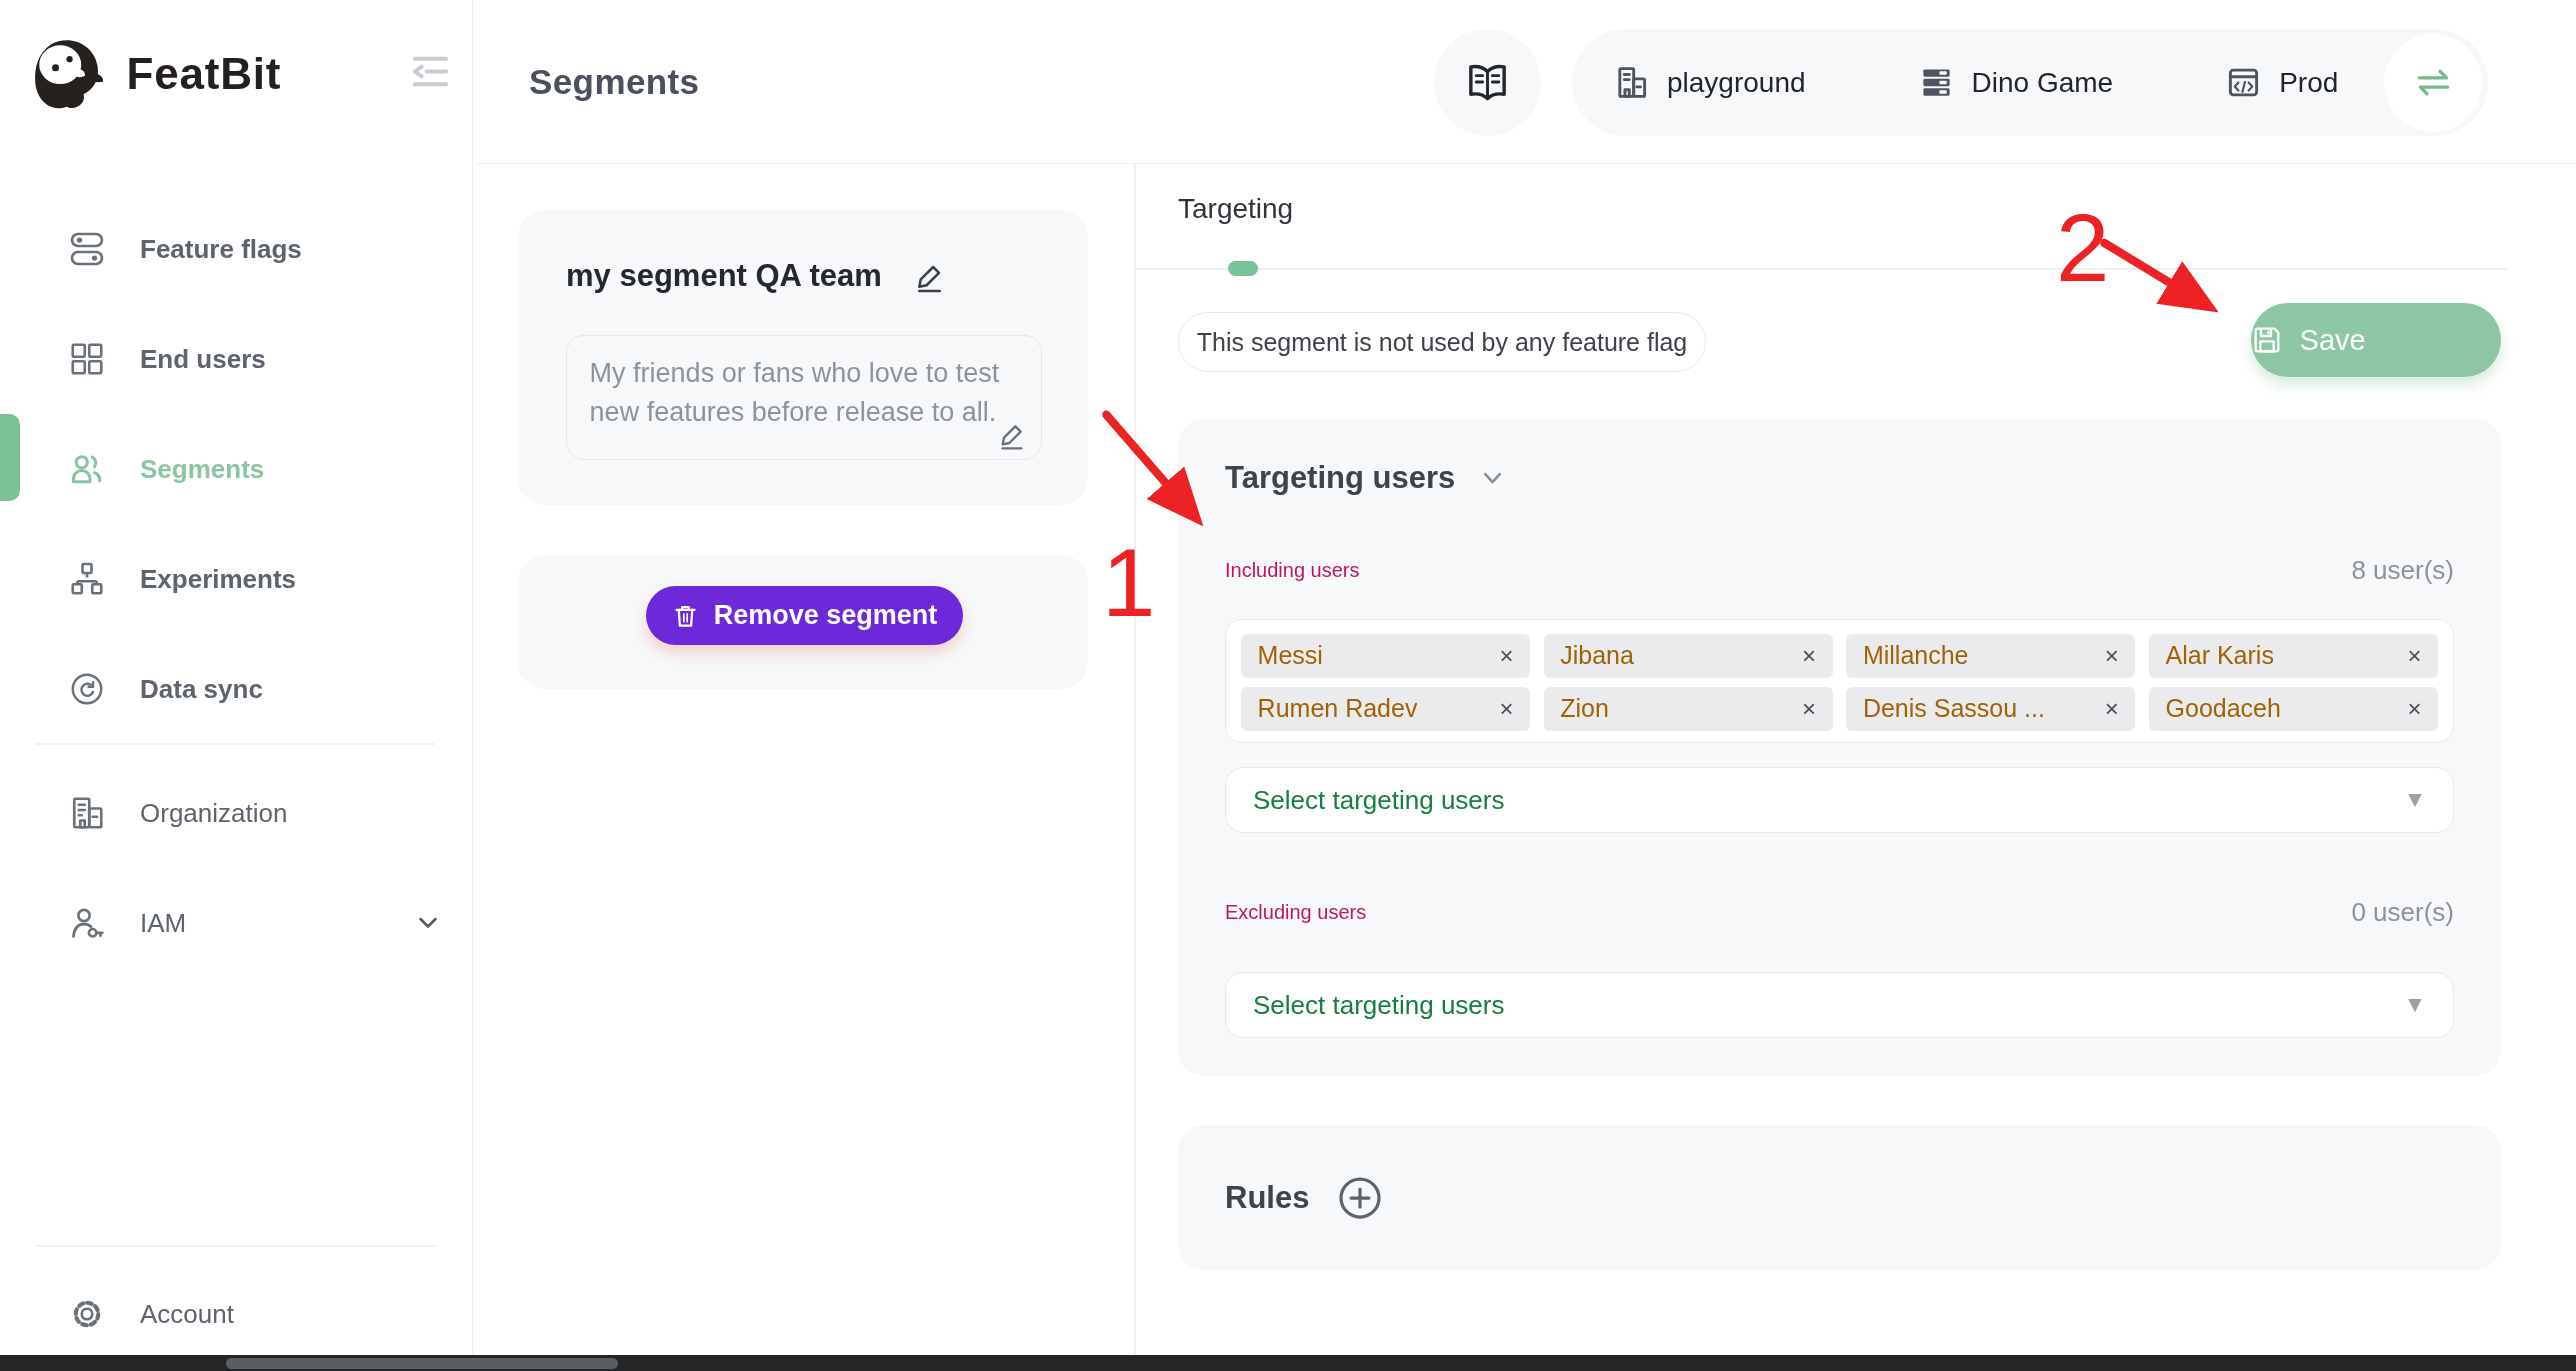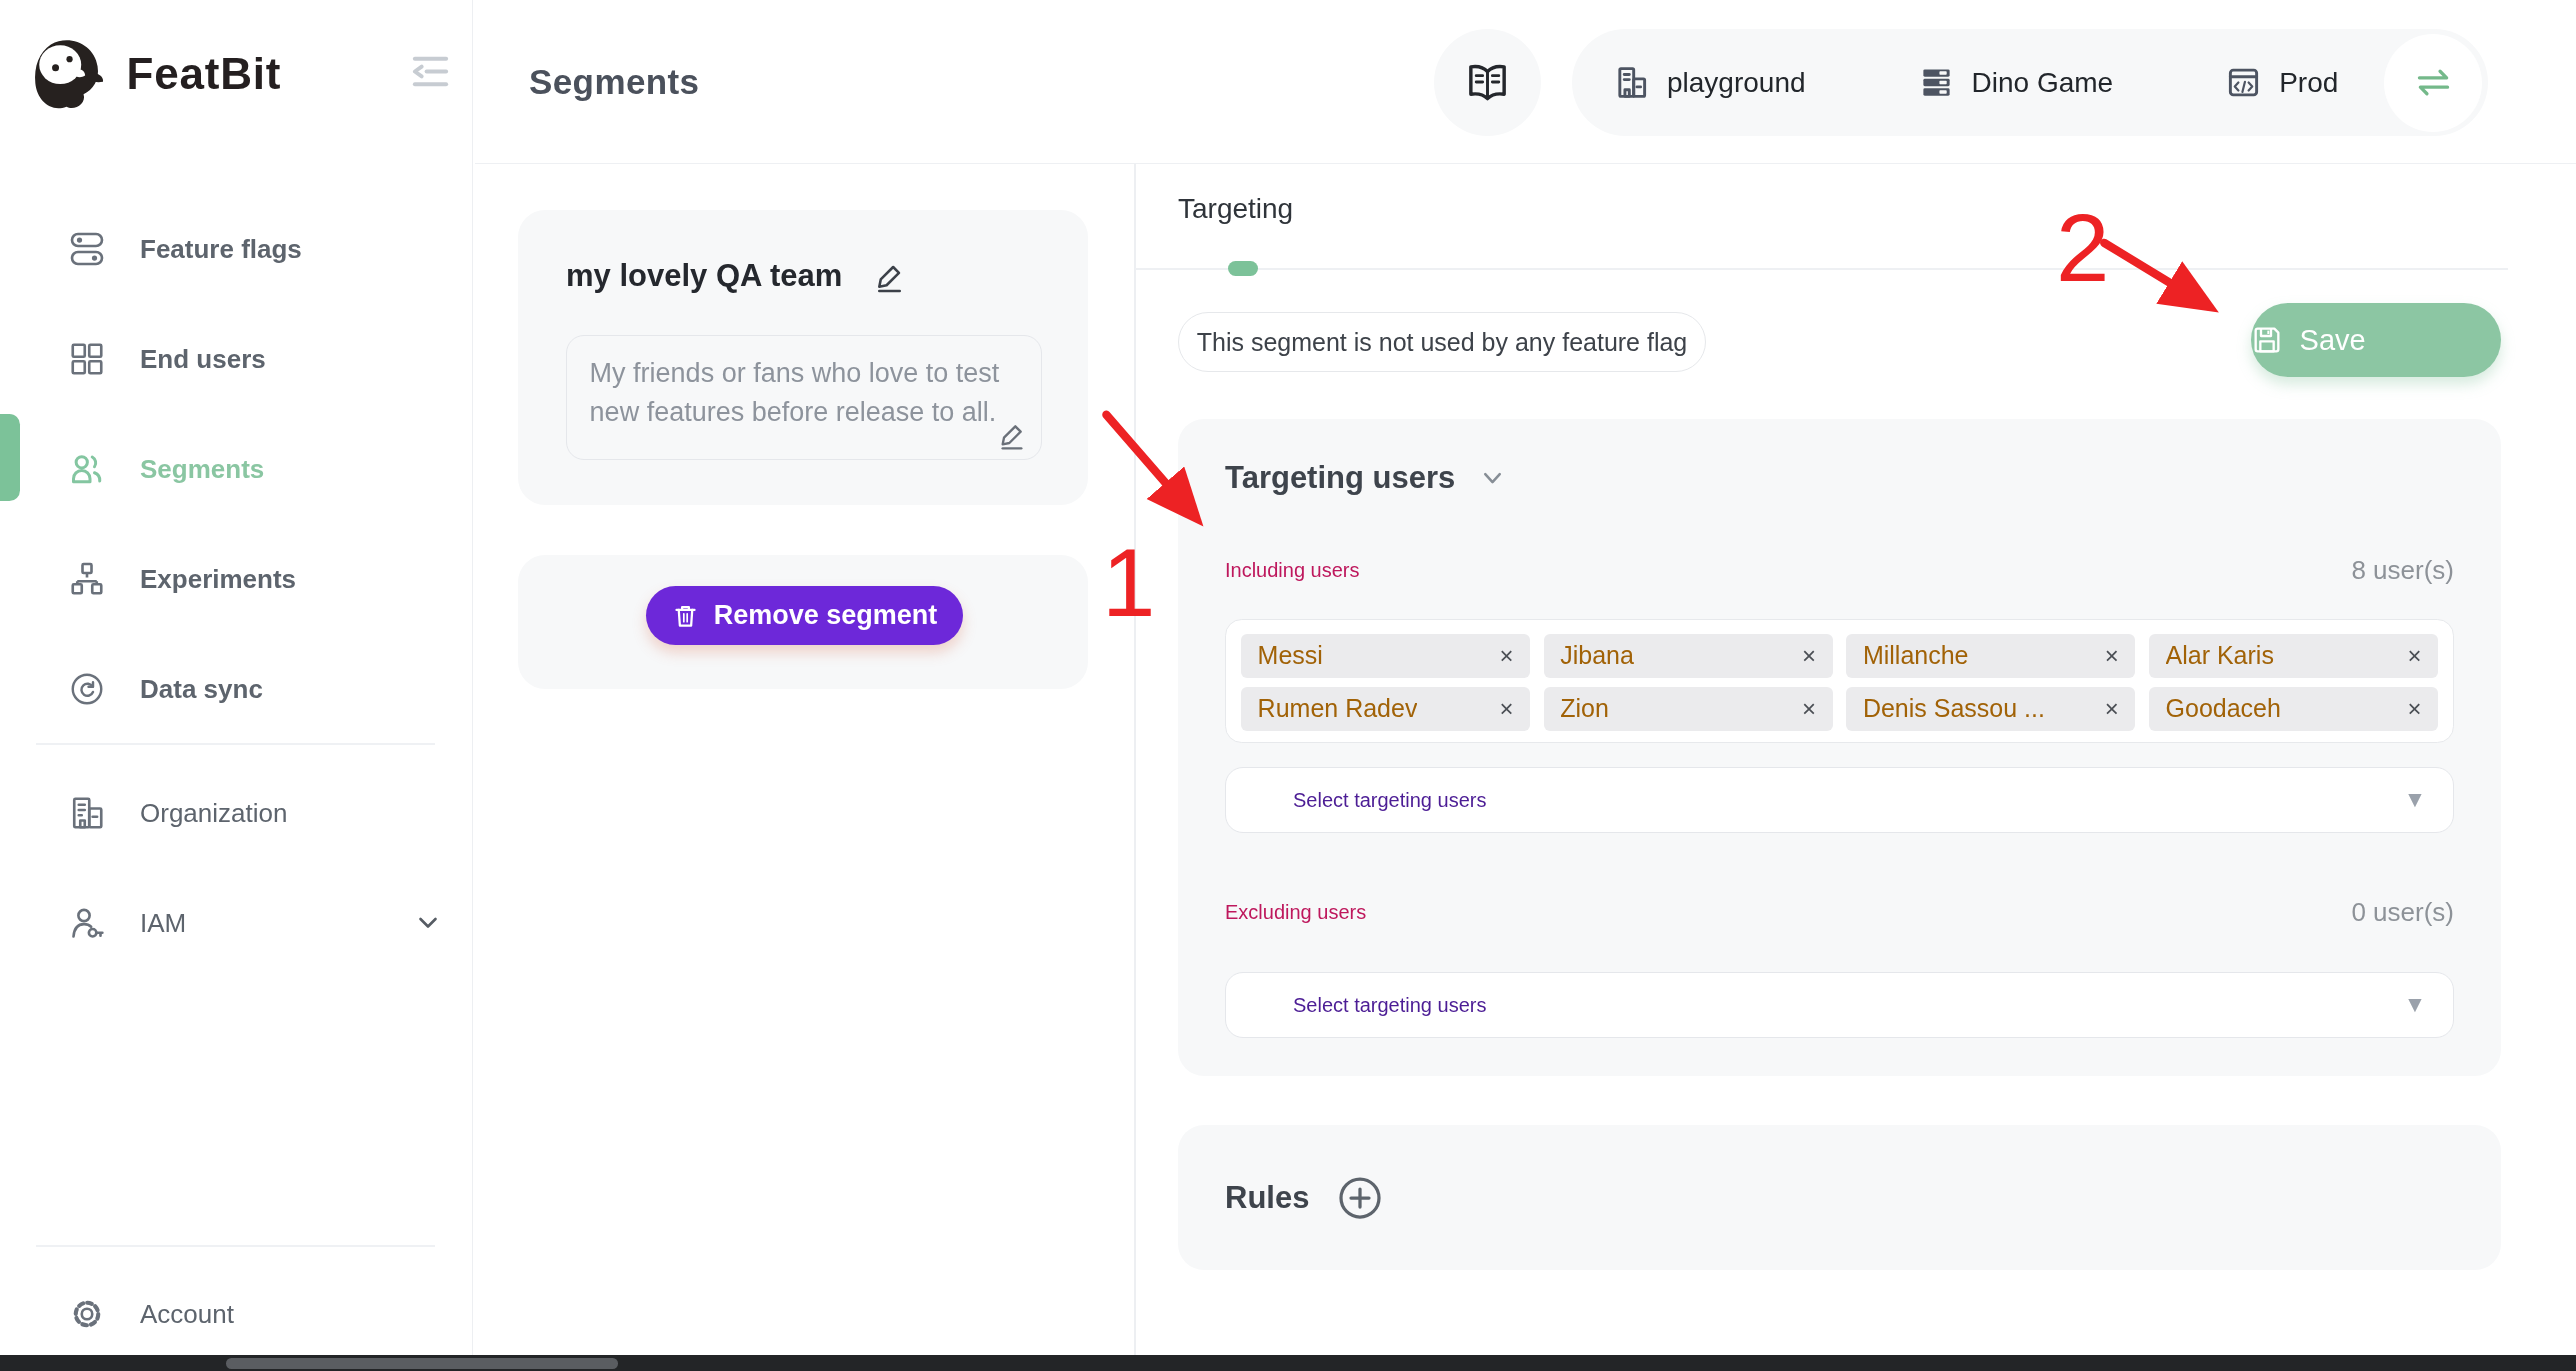--- a/index.html
+++ b/index.html
@@ -69,21 +69,21 @@
   .row-excluding { top:478px; }
   .row-label .rlabel { font-size:20px; color:#be185d; }
   .row-label .rcount { font-size:26px; color:#8d9298; }
   .chips-box { position:absolute; left:47px; top:200px; width:1229px; height:124px; background:#fff; border:1.5px solid #e7e9ec; border-radius:16.6px; padding:13.6px 15px; display:grid; grid-template-columns:repeat(4,1fr); gap:9px 13.6px; }
   .chip { height:44px; background:#ebebed; border-radius:6px; display:flex; align-items:center; justify-content:space-between; padding:0 16.6px; }
   .chip .cname { font-size:25px; color:#a16207; white-space:nowrap; overflow:hidden; }
   .chip .cx { font-size:24px; color:#4b4f55; cursor:pointer; padding-left:12px; }
   .select-box { position:absolute; left:47px; width:1229px; height:66px; background:#fff; border:1.5px solid #e5e7eb; border-radius:18px; display:flex; align-items:center; padding:0 27px; cursor:pointer; }
   .select-including { top:348px; }
   .select-excluding { top:553px; }
-  .select-box .splaceholder { font-size:20px; color:#4c1d95;margin-left:40px; }
+  .select-box .splaceholder { font-size:26px; color:#15803d; }
   .select-box .caret { margin-left:auto; font-size:22.6px; color:#9aa1ab; }
 
   .panel-rules { top:1125px; width:1323px; height:145px; display:flex; align-items:center; padding-left:47px; gap:27px; }
   .panel-rules .ptitle { font-size:31px; font-weight:700; color:#3e444c; }
   .plus-btn { width:48px; height:48px; color:#5d646c; cursor:pointer; }
 
   
   .anno-svg { position:absolute; left:0; top:0; width:2576px; height:1372px; pointer-events:none; }
   .step-num { position:absolute; color:#ed2224; font-size:96px; line-height:1; pointer-events:none; }
   .step-1 { left:1102px; top:535px; }
@@ -256,21 +256,21 @@
           <path d="M78 58 h-58 M34 72 l-14 -14"></path>
         </svg>
       </div>
     </div>
   </header>
 
   <div class="v-divider"></div>
 
   <section class="card card-name">
     <div class="seg-title-row">
-      <h2 class="seg-title">my lovely QA team</h2>
+      <h2 class="seg-title">my segment QA team</h2>
       <svg class="edit-ic" viewBox="0 0 96 96" fill="none" stroke="currentColor" stroke-width="7" stroke-linecap="round" stroke-linejoin="round">
         <path d="M58 22 l16 16 -34 34 -20 4 4 -20 Z"></path>
         <path d="M20 88 h56"></path>
       </svg>
     </div>
     <div class="seg-desc">My friends or fans who love to test new features before release to all.</div>
     <svg class="desc-edit" viewBox="0 0 96 96" fill="none" stroke="currentColor" stroke-width="7" stroke-linecap="round" stroke-linejoin="round" style="right:60px; bottom:54px;">
       <path d="M58 22 l16 16 -34 34 -20 4 4 -20 Z"></path>
       <path d="M20 88 h56"></path>
     </svg>

